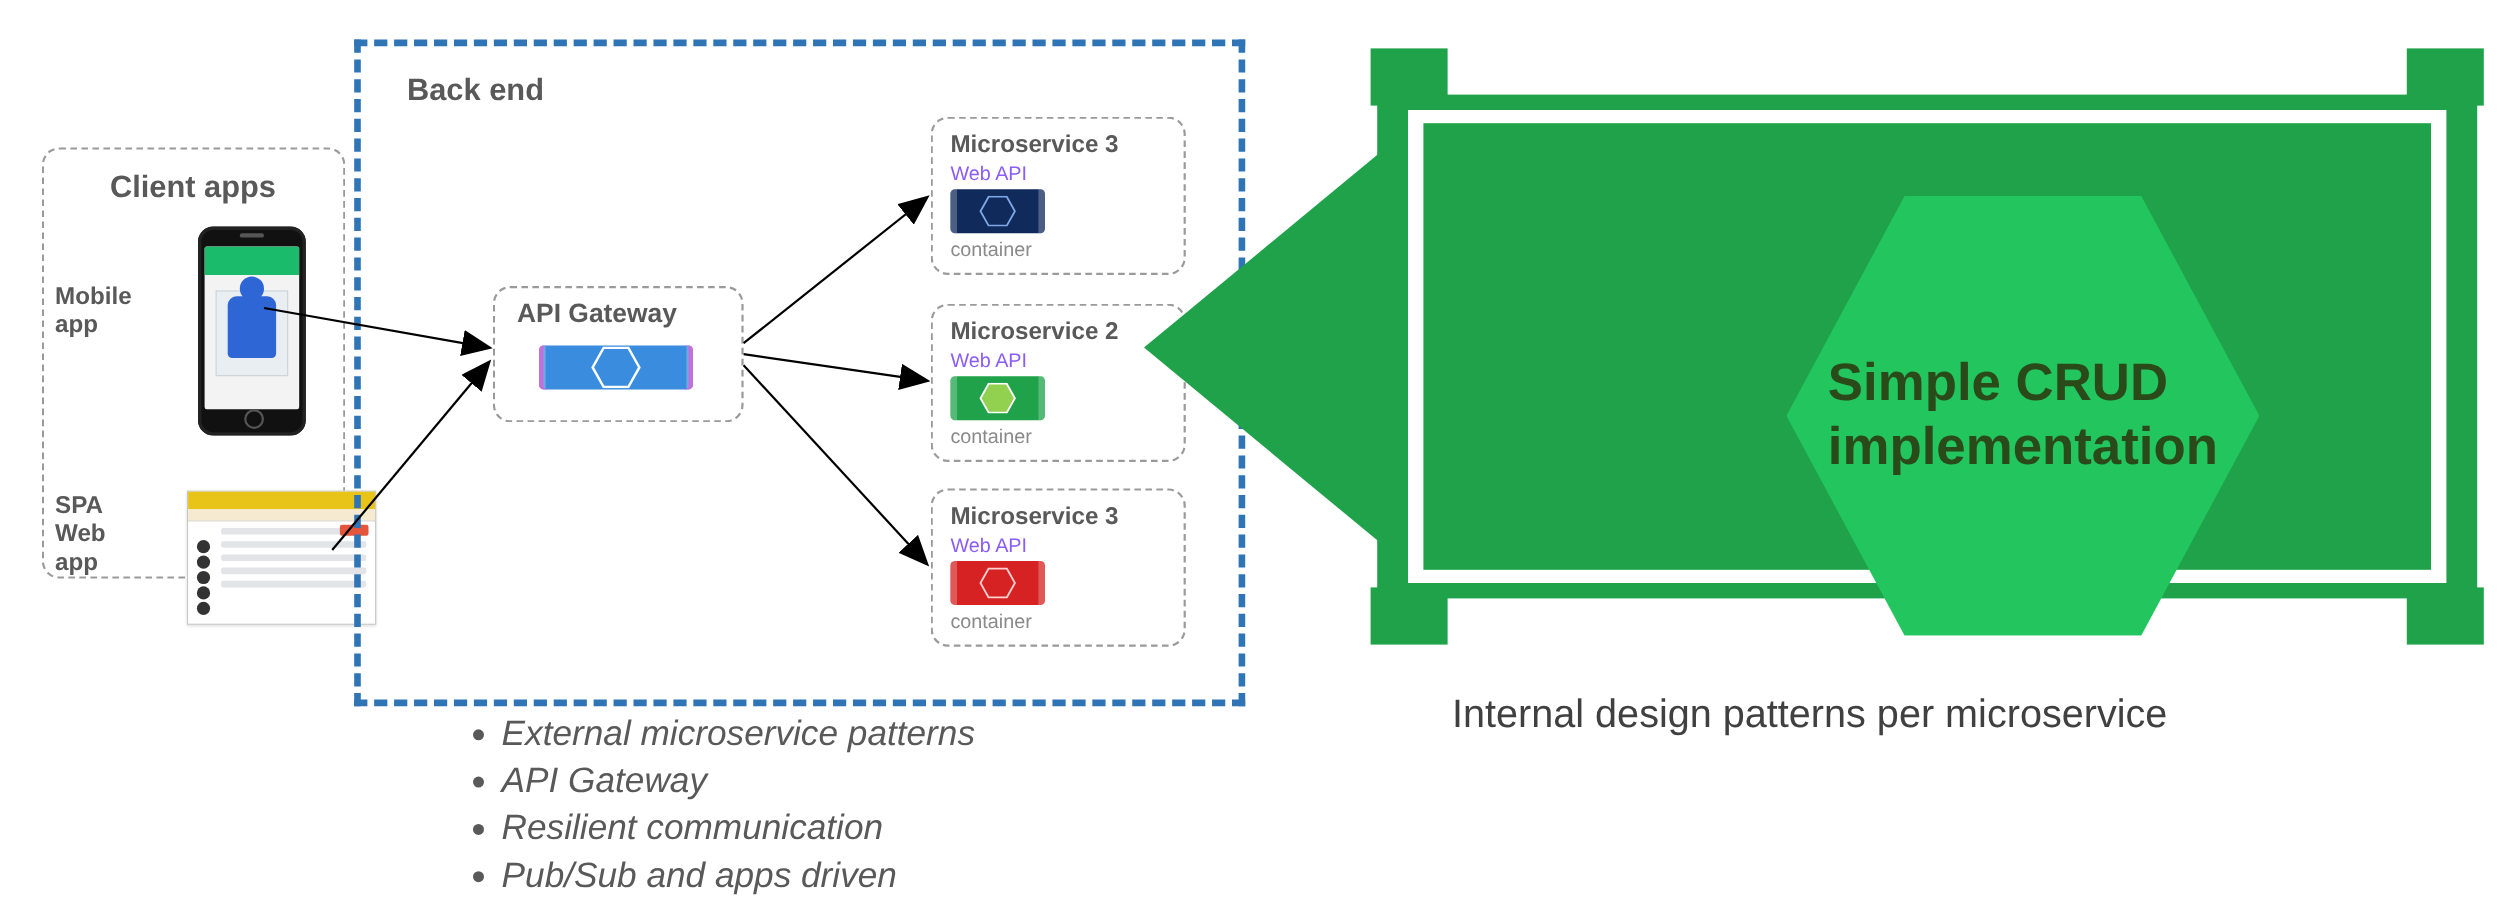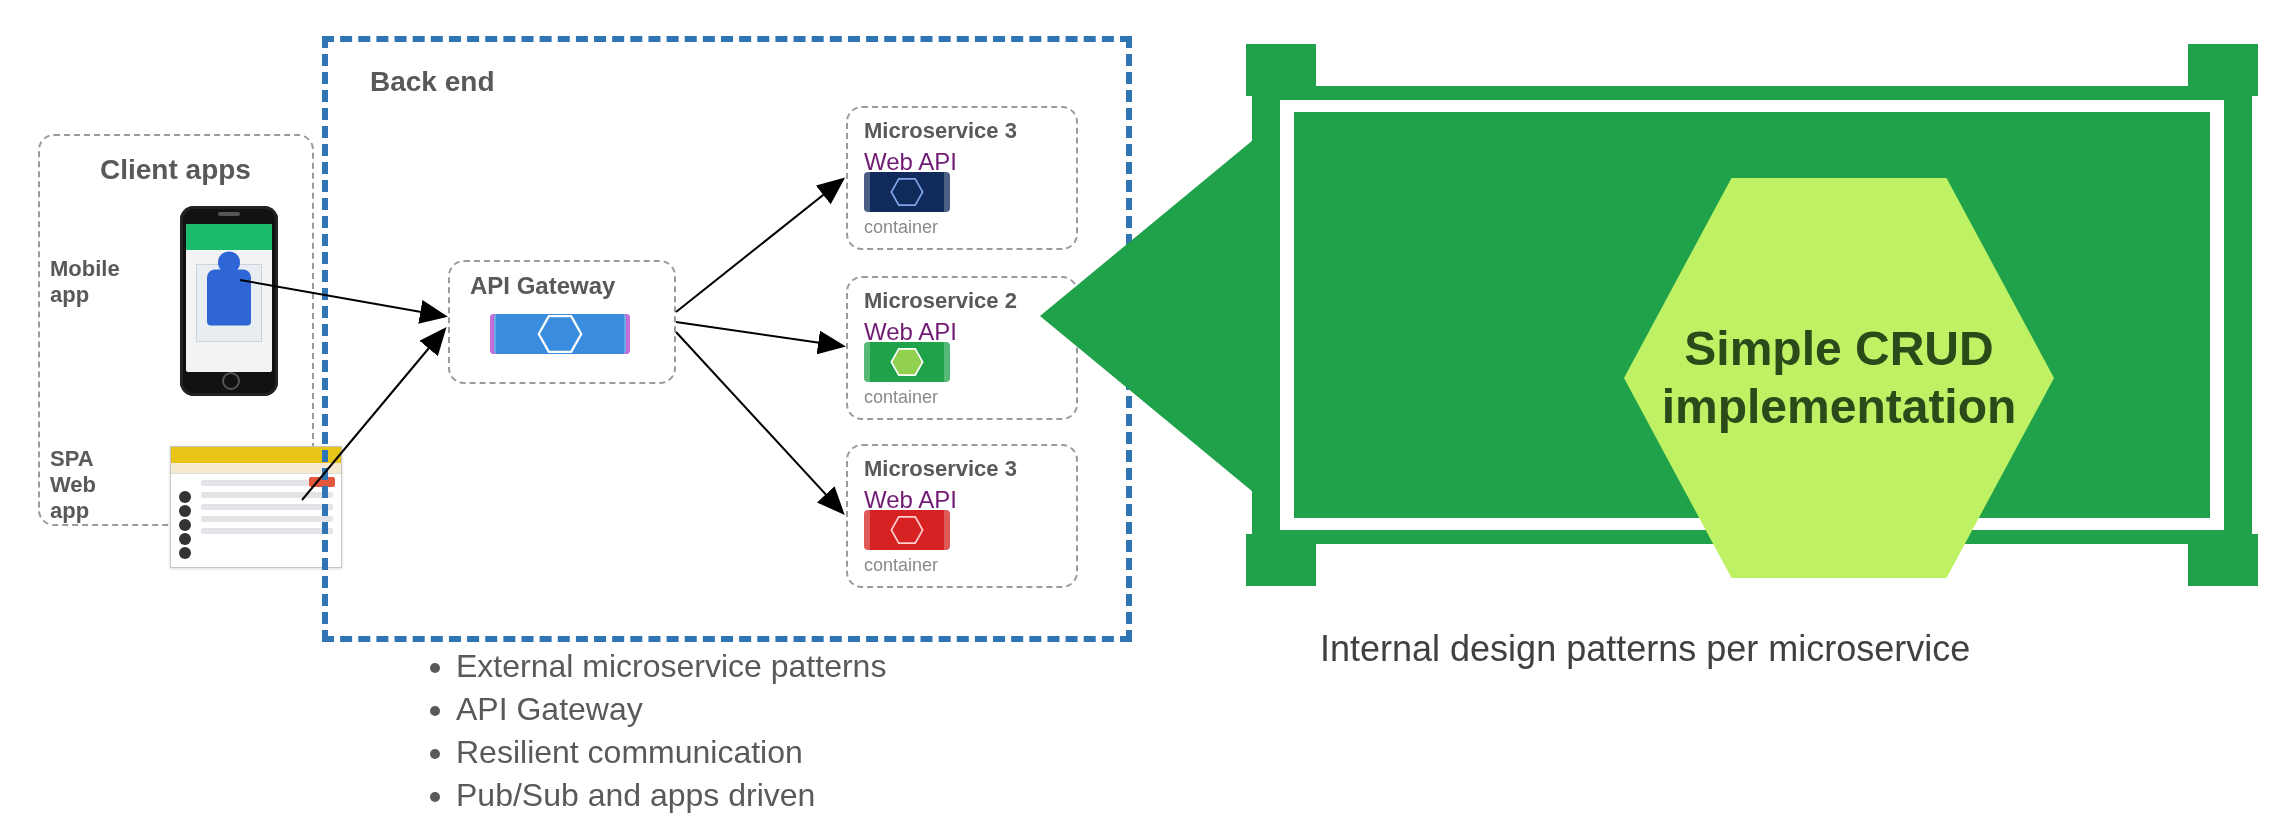--- a/index.html
+++ b/index.html
@@ -101,21 +101,21 @@
     font-size: 28px; font-weight: 700; color: #595959;
   }
 
   
   .api-box { left: 448px; top: 260px; width: 224px; height: 120px; }
   .api-box .title { left: 20px; top: 10px; font-size: 24px; }
 
   
   .ms-box { width: 228px; height: 140px; }
   .ms-box .title { left: 16px; top: 10px; font-size: 22px; }
-  .ms-sub { position: absolute; left: 16px; top: 40px; font-size: 24px; color: #701a75; }
+  .ms-sub { position: absolute; left: 16px; top: 40px; font-size: 18px; color: #8b5cf6; }
   .ms-foot { position: absolute; left: 16px; bottom: 10px; font-size: 18px; color: #8a8a8a; margin-top: 12px; }
 
   
   .hex-badge {
     position: absolute;
     height: 40px;
     border-radius: 4px;
     display: flex; align-items: center; justify-content: center;
   }
   .hex-badge::before, .hex-badge::after {
@@ -125,21 +125,21 @@
   .hex-badge::before { left: 0; }
   .hex-badge::after  { right: 0; }
 
   
   .bullets {
     position: absolute;
     left: 420px; top: 642px;
     font-size: 32px; color: #595959;
   }
   .bullets ul { margin: 0; padding-left: 36px; }
-  .bullets li { margin: 6px 0; }
+  .bullets li { margin: 6px 0; font-style: italic; }
 
   
   .zoom {
     position: absolute;
     left: 1252px; top: 50px;
     width: 1000px; height: 530px;
   }
   .zoom-body {
     position: absolute; left: 0; top: 36px; right: 0; bottom: 36px;
     background: #1fa24a;
@@ -154,24 +154,24 @@
   }
   .zoom-corner {
     position: absolute; width: 70px; height: 52px; background: #1fa24a;
   }
   .zoom-corner.tl { left: -6px; top: -6px; }
   .zoom-corner.tr { right: -6px; top: -6px; }
   .zoom-corner.bl { left: -6px; bottom: -6px; }
   .zoom-corner.br { right: -6px; bottom: -6px; }
   .zoom-hex {
     position: absolute; left: 330px; top: 66px; width: 430px; height: 400px;
-    background: #bef264;
+    background: #22c55e;
     clip-path: polygon(25% 0, 75% 0, 100% 50%, 75% 100%, 25% 100%, 0 50%);
     display: flex; align-items: center; justify-content: center;
-    text-align: center;
+    text-align: left;
   }
   .zoom-hex span {
     font-size: 48px; font-weight: 700; color: #2b4a1a; line-height: 1.2;
   }
   .zoom-caption {
     position: absolute; left: 1320px; top: 628px;
     font-size: 36px; color: #404040;
   }
 
   

